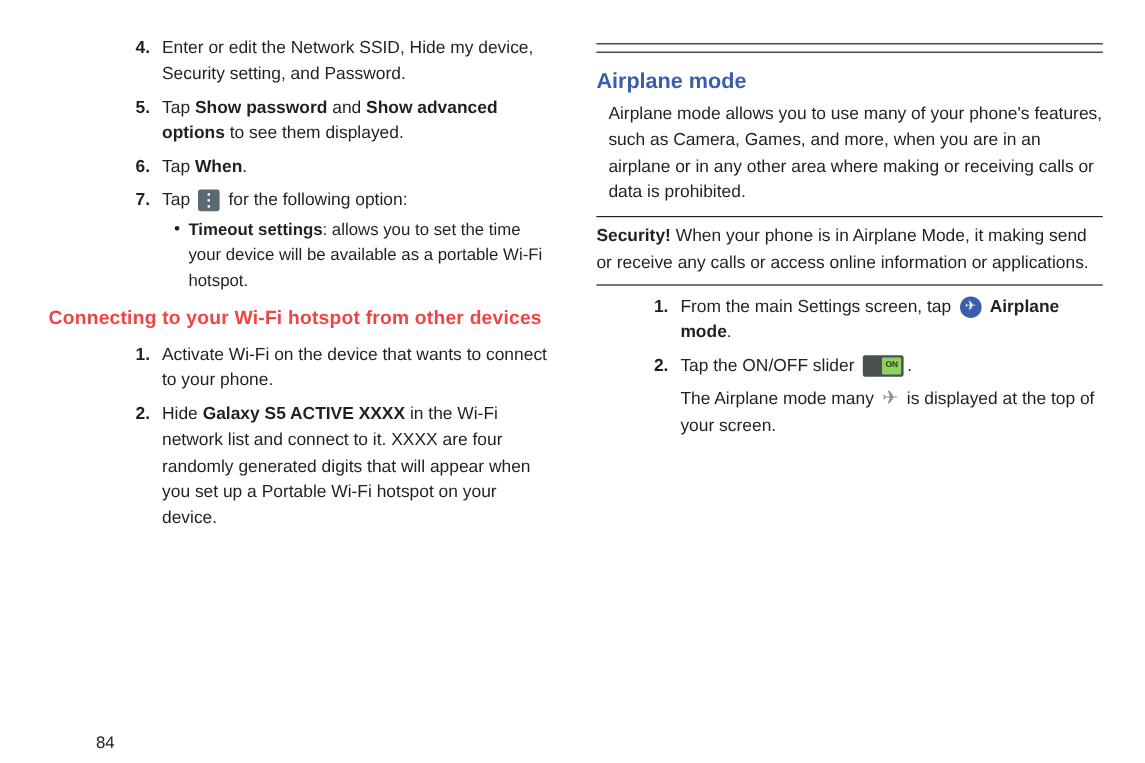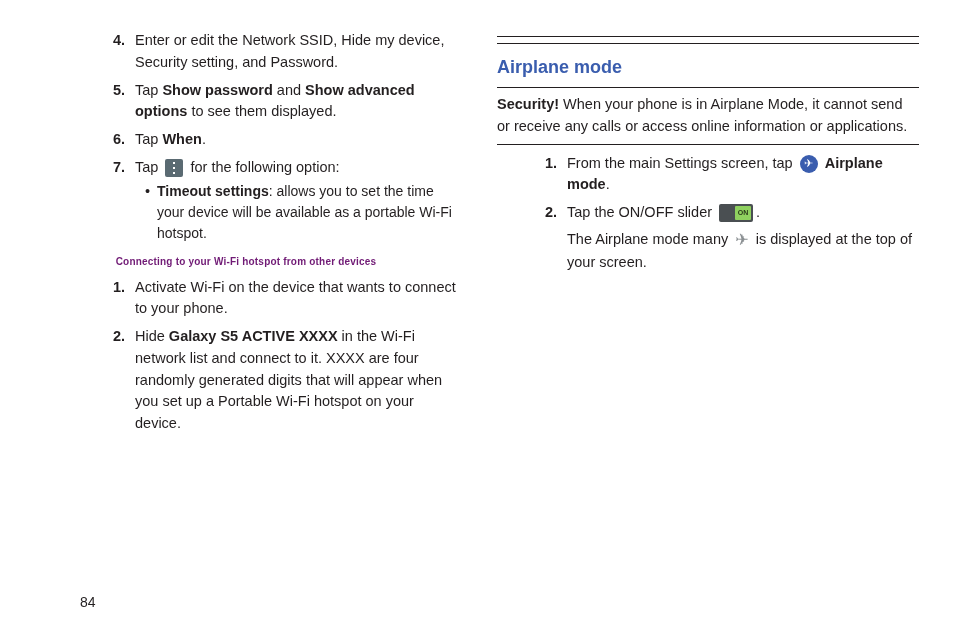--- a/index.html
+++ b/index.html
@@ -30,23 +30,23 @@
     flex-shrink: 0;
     font-weight: bold;
     text-align: right;
     padding-right: 10px;
   }
   .ol-body { flex: 1; }
   .indent-list { padding-left: 70px; }
   .bold { font-weight: bold; }
   .italic { font-style: italic; }
   .subhead {
-    color: #701a75;
+    color: #ef4444;
     font-weight: bold;
-    font-size: 10px;
+    font-size: 16px;
     text-align: center;
     margin: 10px 0 8px 0;
     font-family: Arial, Helvetica, sans-serif;
     letter-spacing: 0.2px;
   }
   .section-head {
     color: #3a5dae;
     font-weight: bold;
     font-size: 18px;
     margin: 10px 0 4px 0;
@@ -77,21 +77,21 @@
   }
   .icon-toggle::after {
     content:"ON"; position:absolute; right:2px; top:2px; width:16px; height:14px;
     background:#8fd15f; color:#2a3a1a; font-size:7px; font-weight:bold;
     display:flex; align-items:center; justify-content:center; border-radius:1px;
   }
   .icon-plane-gray {
     display:inline-block; vertical-align:middle; margin:0 3px; color:#8a8f92; font-size:16px;
   }
   .page-num {
-    position:absolute; left:80px; bottom:26px; font-size:14px;
+    position:absolute; left:80px; bottom:10px; font-size:14px;
   }
   .para { margin: 2px 0 8px 10px; }
 </style>
 </head>
 <body>
 
 <div class="columns">
 
   <div class="col">
     <div class="indent-list">
@@ -137,24 +137,25 @@
         </div>
       </div>
     </div>
   </div>
 
   <div class="col">
     <hr class="hr">
     <hr class="hr">
 
     <div class="section-head">Airplane mode</div>
+    <div class="para">Airplane mode allows you to use many of your phone's features, such as Camera, Games, and more, when you are in an airplane or in any other area where making or receiving calls or data is prohibited.</div>
 
     <hr class="hr">
     <div class="note-block">
-      <span class="note-label">Security!</span><span> When your phone is in Airplane Mode, it cannot send or receive any calls or access online information or applications.</span>
+      <span class="note-label">Security!</span><span> When your phone is in Airplane Mode, it making send or receive any calls or access online information or applications.</span>
     </div>
     <hr class="hr">
 
     <div class="indent-list" style="padding-left:40px; margin-top:8px;">
       <div class="ol-item">
         <div class="ol-num">1.</div>
         <div class="ol-body">
           <span>From the main Settings screen, tap </span><span class="icon-airplane-circle">✈</span> <span class="bold">Airplane mode</span><span>.</span>
         </div>
       </div>

